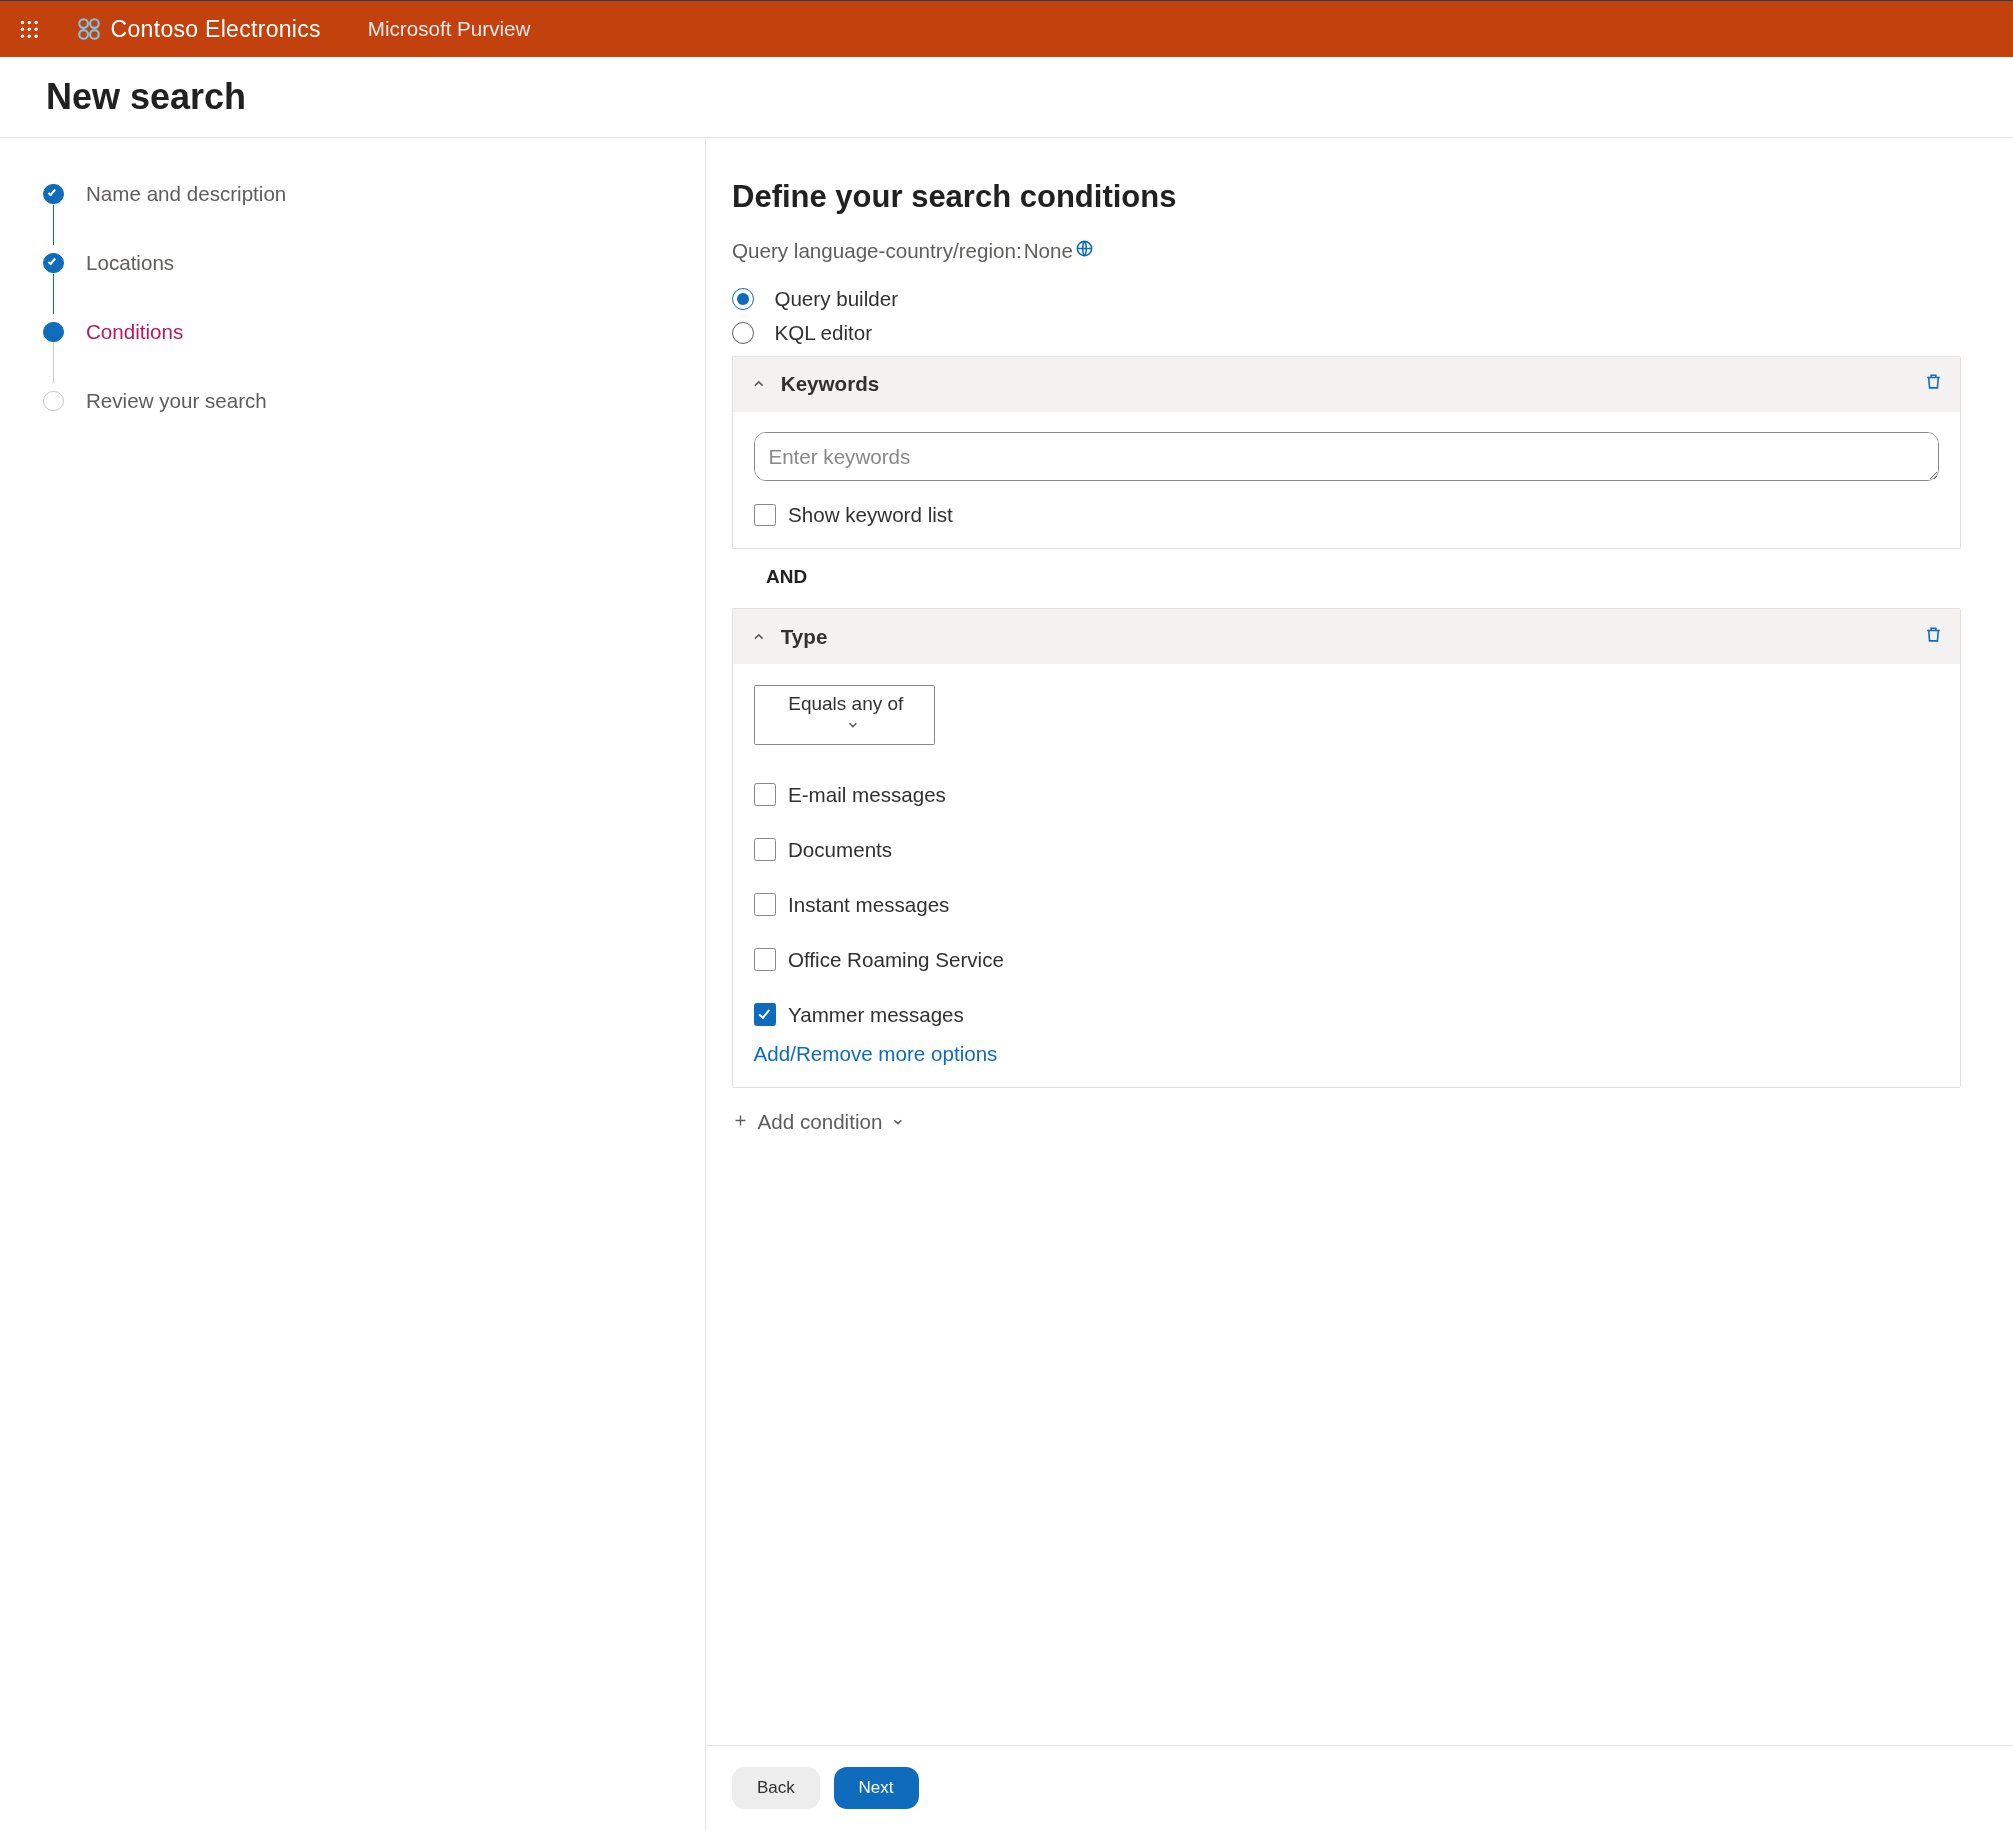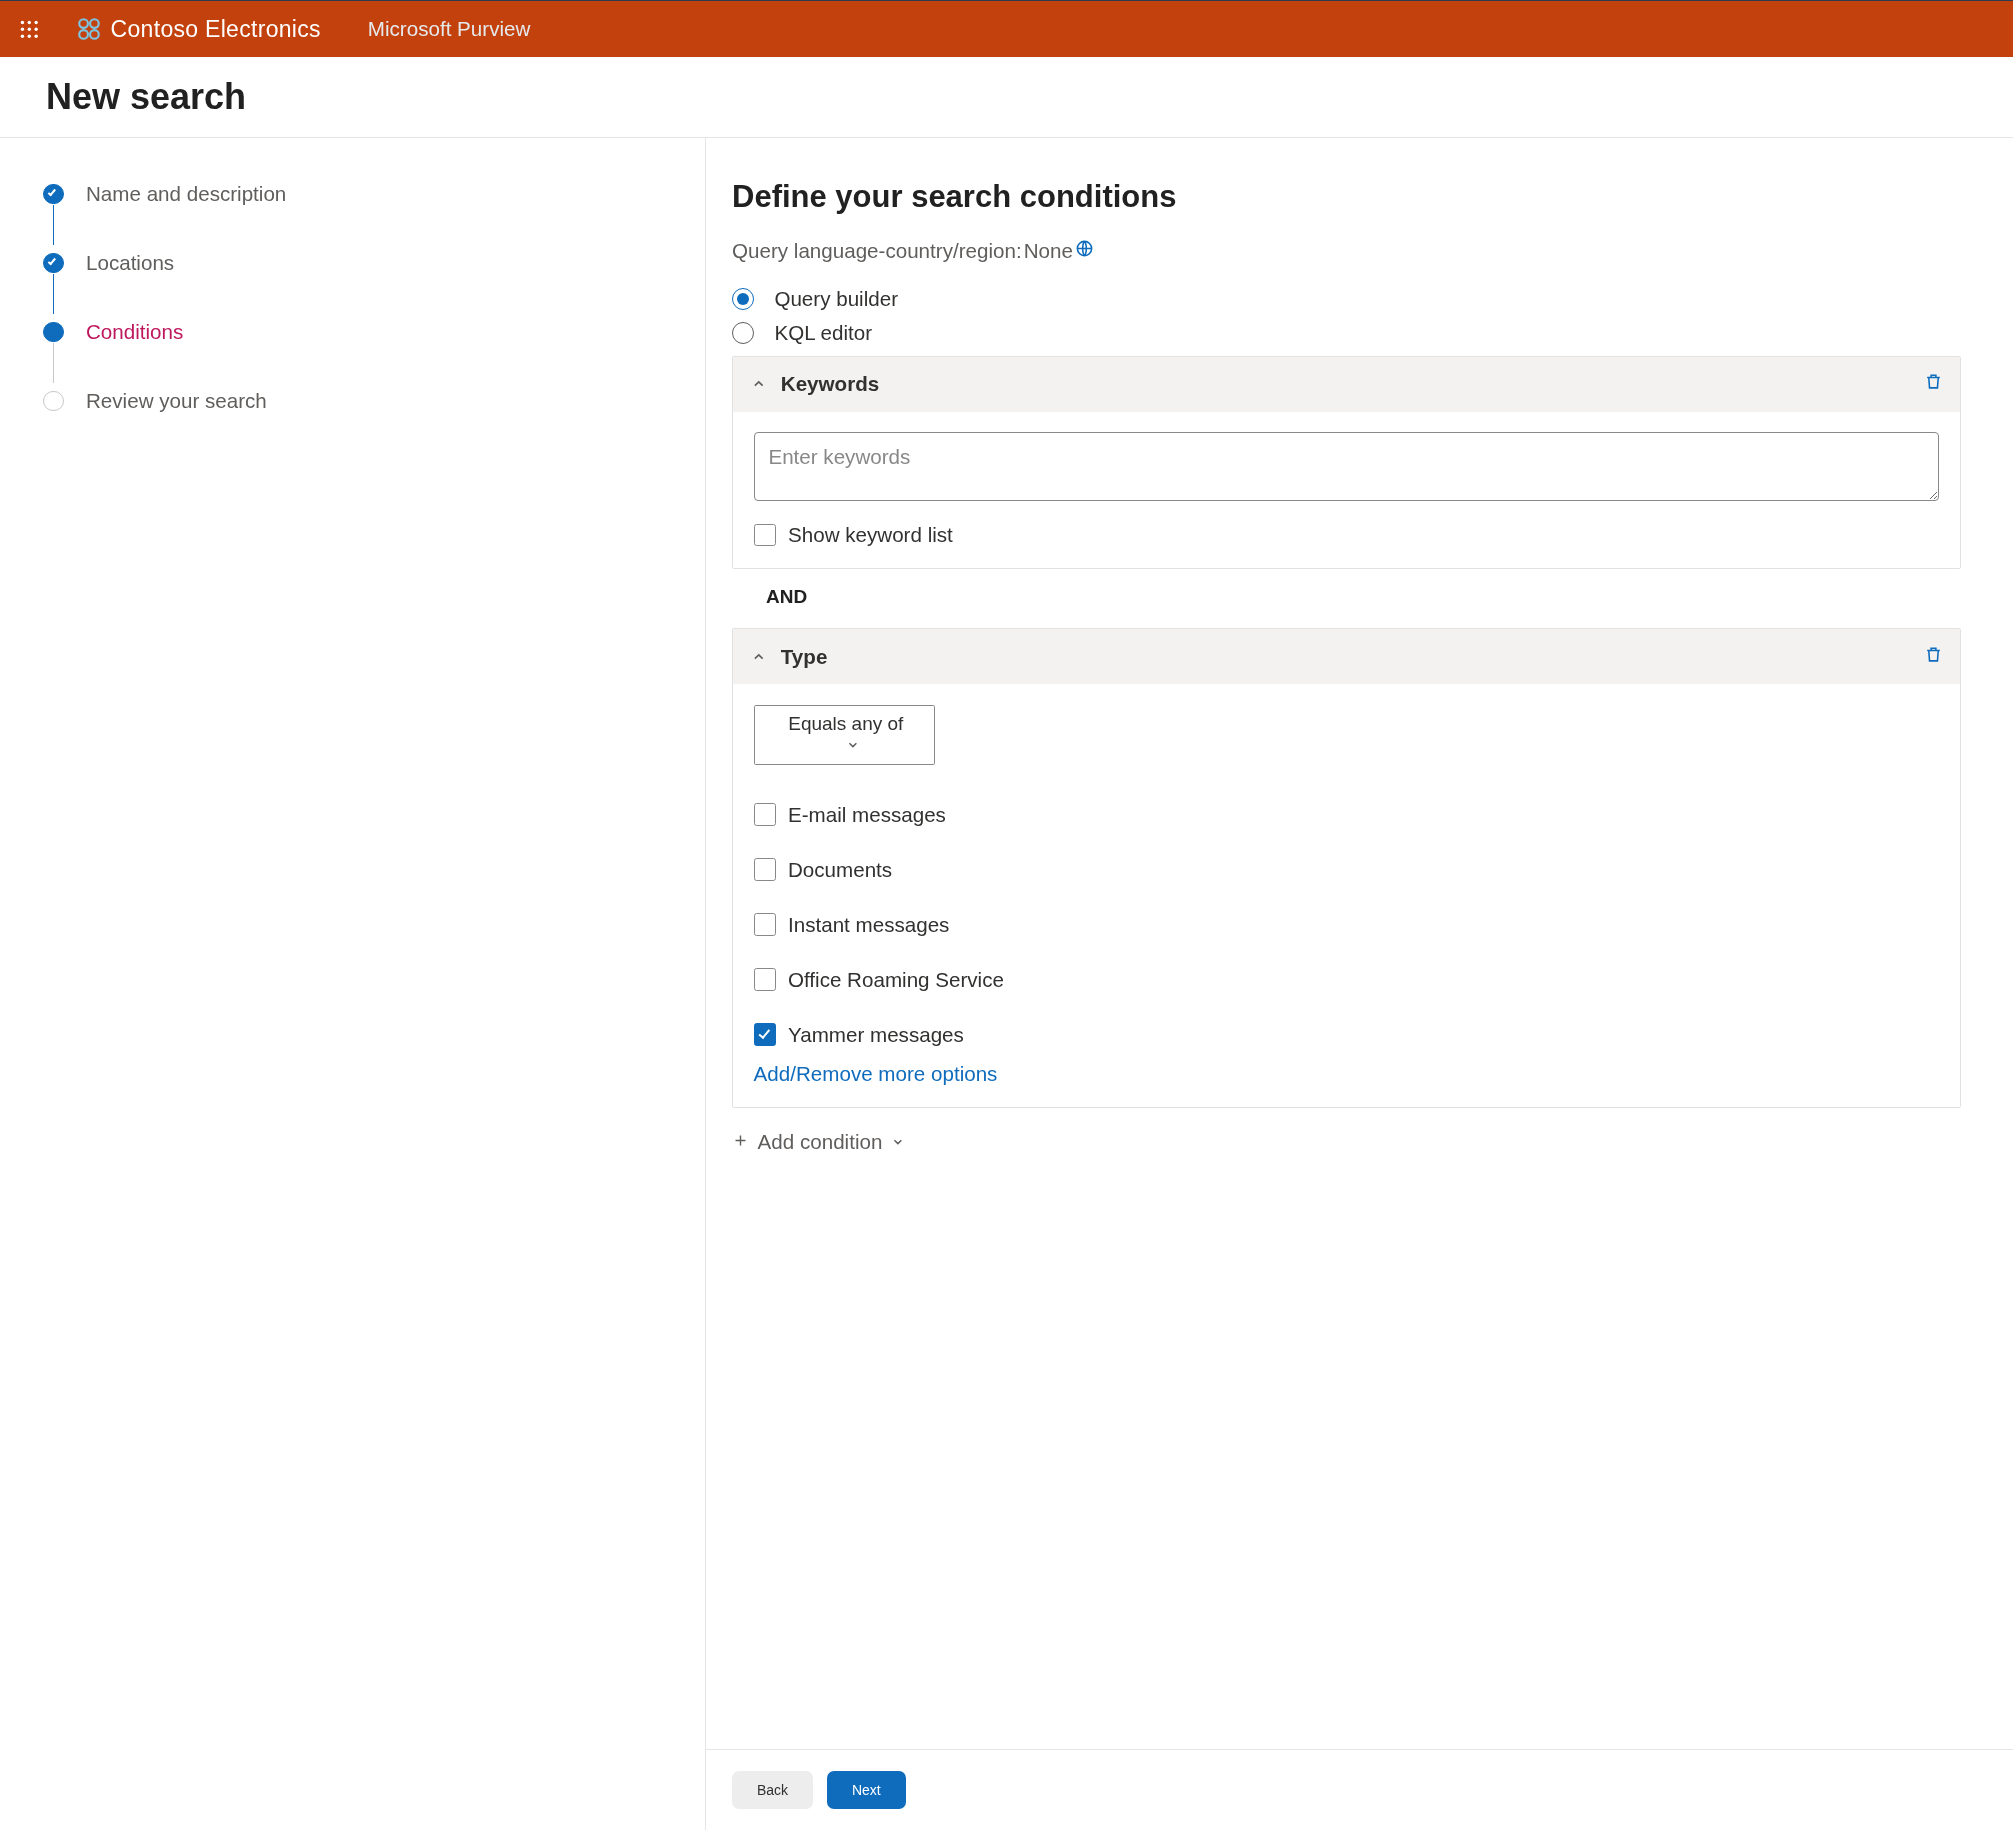--- a/index.html
+++ b/index.html
@@ -44,37 +44,37 @@
   .radio { width:22.4px; height:22.4px; border:1.7px solid #605e5c; border-radius:50%; display:flex; align-items:center; justify-content:center; }
   .radio.selected { border-color:#0f6cbd; }
   .radio.selected::after { content:""; width:12px; height:12px; border-radius:50%; background:#0f6cbd; }
 
   .condition { border:0.9px solid #e1e1e1; border-radius:1.7px; margin-top:3.4px; background:#fff; }
   .condition-header { background:#f3f2f1; padding:15.5px 17px; display:flex; align-items:center; font-size:20.6px; font-weight:600; }
   .chev { width:17px; height:17px; margin-right:13.8px; display:inline-flex; align-items:center; justify-content:center; color:#605e5c; }
   .condition-header .spacer { flex:1; }
   .trash { color:#0f6cbd; }
   .condition-body { padding:20.6px; }
-  textarea.keywords { width:100%; height:69px; resize:both; border:0.9px solid #8a8886; border-radius:4px; padding:12px 13.8px; font-size:20.6px; font-family:inherit; color:#323130; }
+  textarea.keywords { width:100%; height:49px; resize:both; border:0.9px solid #8a8886; border-radius:12px; padding:12px 13.8px; font-size:20.6px; font-family:inherit; color:#323130; }
   textarea.keywords::placeholder { color:#888; }
   .checkbox-row { display:flex; align-items:center; gap:12px; font-size:20.6px; color:#323130; margin-top:19px; }
   .cb { width:22.4px; height:22.4px; border:0.9px solid #8a8886; border-radius:2.6px; display:flex; align-items:center; justify-content:center; background:#fff; }
   .cb.checked { background:#0f6cbd; border-color:#0f6cbd; }
   .cb.checked::after { content:""; width:8.6px; height:4.3px; border-left:2.6px solid #fff; border-bottom:2.6px solid #fff; transform:rotate(-50deg); margin-top:-2.6px; }
 
   .and { text-align:left; padding:17px 0 17px 34px; font-size:19px; font-weight:700; color:#212121; }
 
   .select { display:inline-flex; align-items:center; justify-content:space-between; border:0.9px solid #8a8886; border-radius:1.7px; padding:6.9px 8.6px 6.9px 12px; font-size:19px; color:#323130; min-width:181px;flex-direction:column; }
   .select .chev-d { margin-left:13.8px; color:#605e5c; }
 
   .type-options { margin-top:19px; display:flex; flex-direction:column; gap:12px; }
   .link { color:#0f6cbd; font-size:20.6px; margin-top:15.5px; display:inline-block; }
   .addcond { display:inline-flex; align-items:center; gap:8.6px; color:#605e5c; font-size:20.6px; margin-top:22.4px; }
 
-  .btn { font-size:14px; padding:10.3px 24px; border-radius:7px; border:0.9px solid transparent; cursor:pointer; }
+  .btn { font-size:17px; padding:10.3px 24px; border-radius:13px; border:0.9px solid transparent; cursor:pointer; }
   .btn-secondary { background:#ededed; color:#323130; }
   .btn-primary { background:#0f6cbd; color:#fff; }
 </style>
 </head>
 <body>
 
 <div class="topbar">
   <div class="waffle">
     <svg width="20.6" height="20.6" viewBox="0 0 24 24" fill="white">
         <circle cx="4" cy="4" r="2"></circle>

